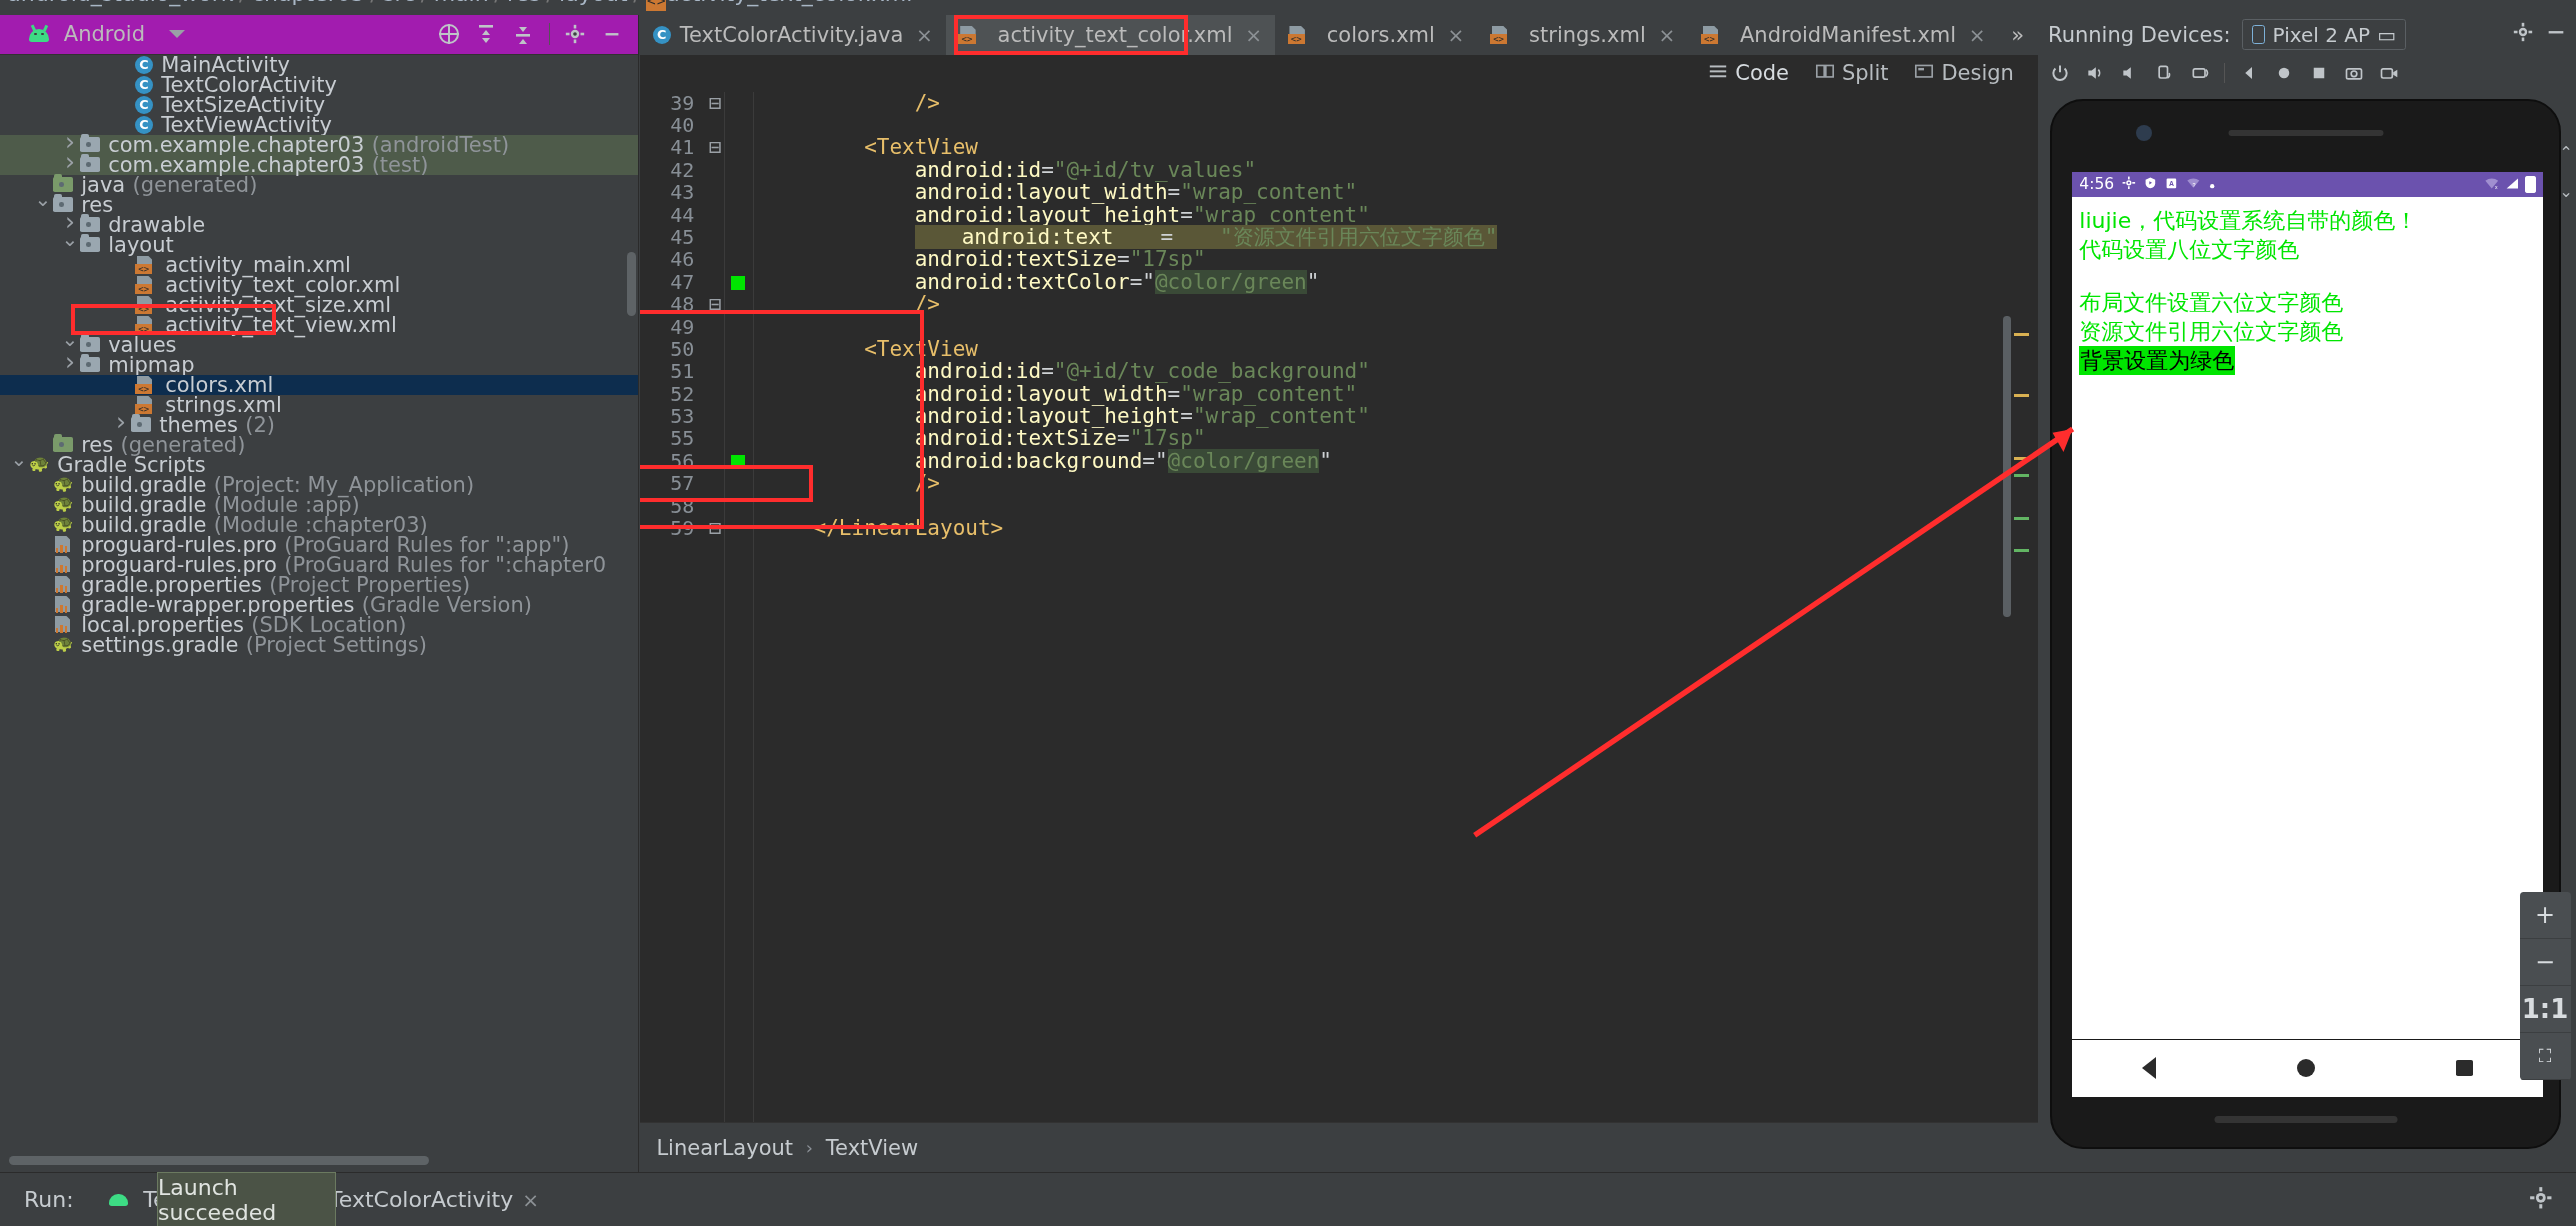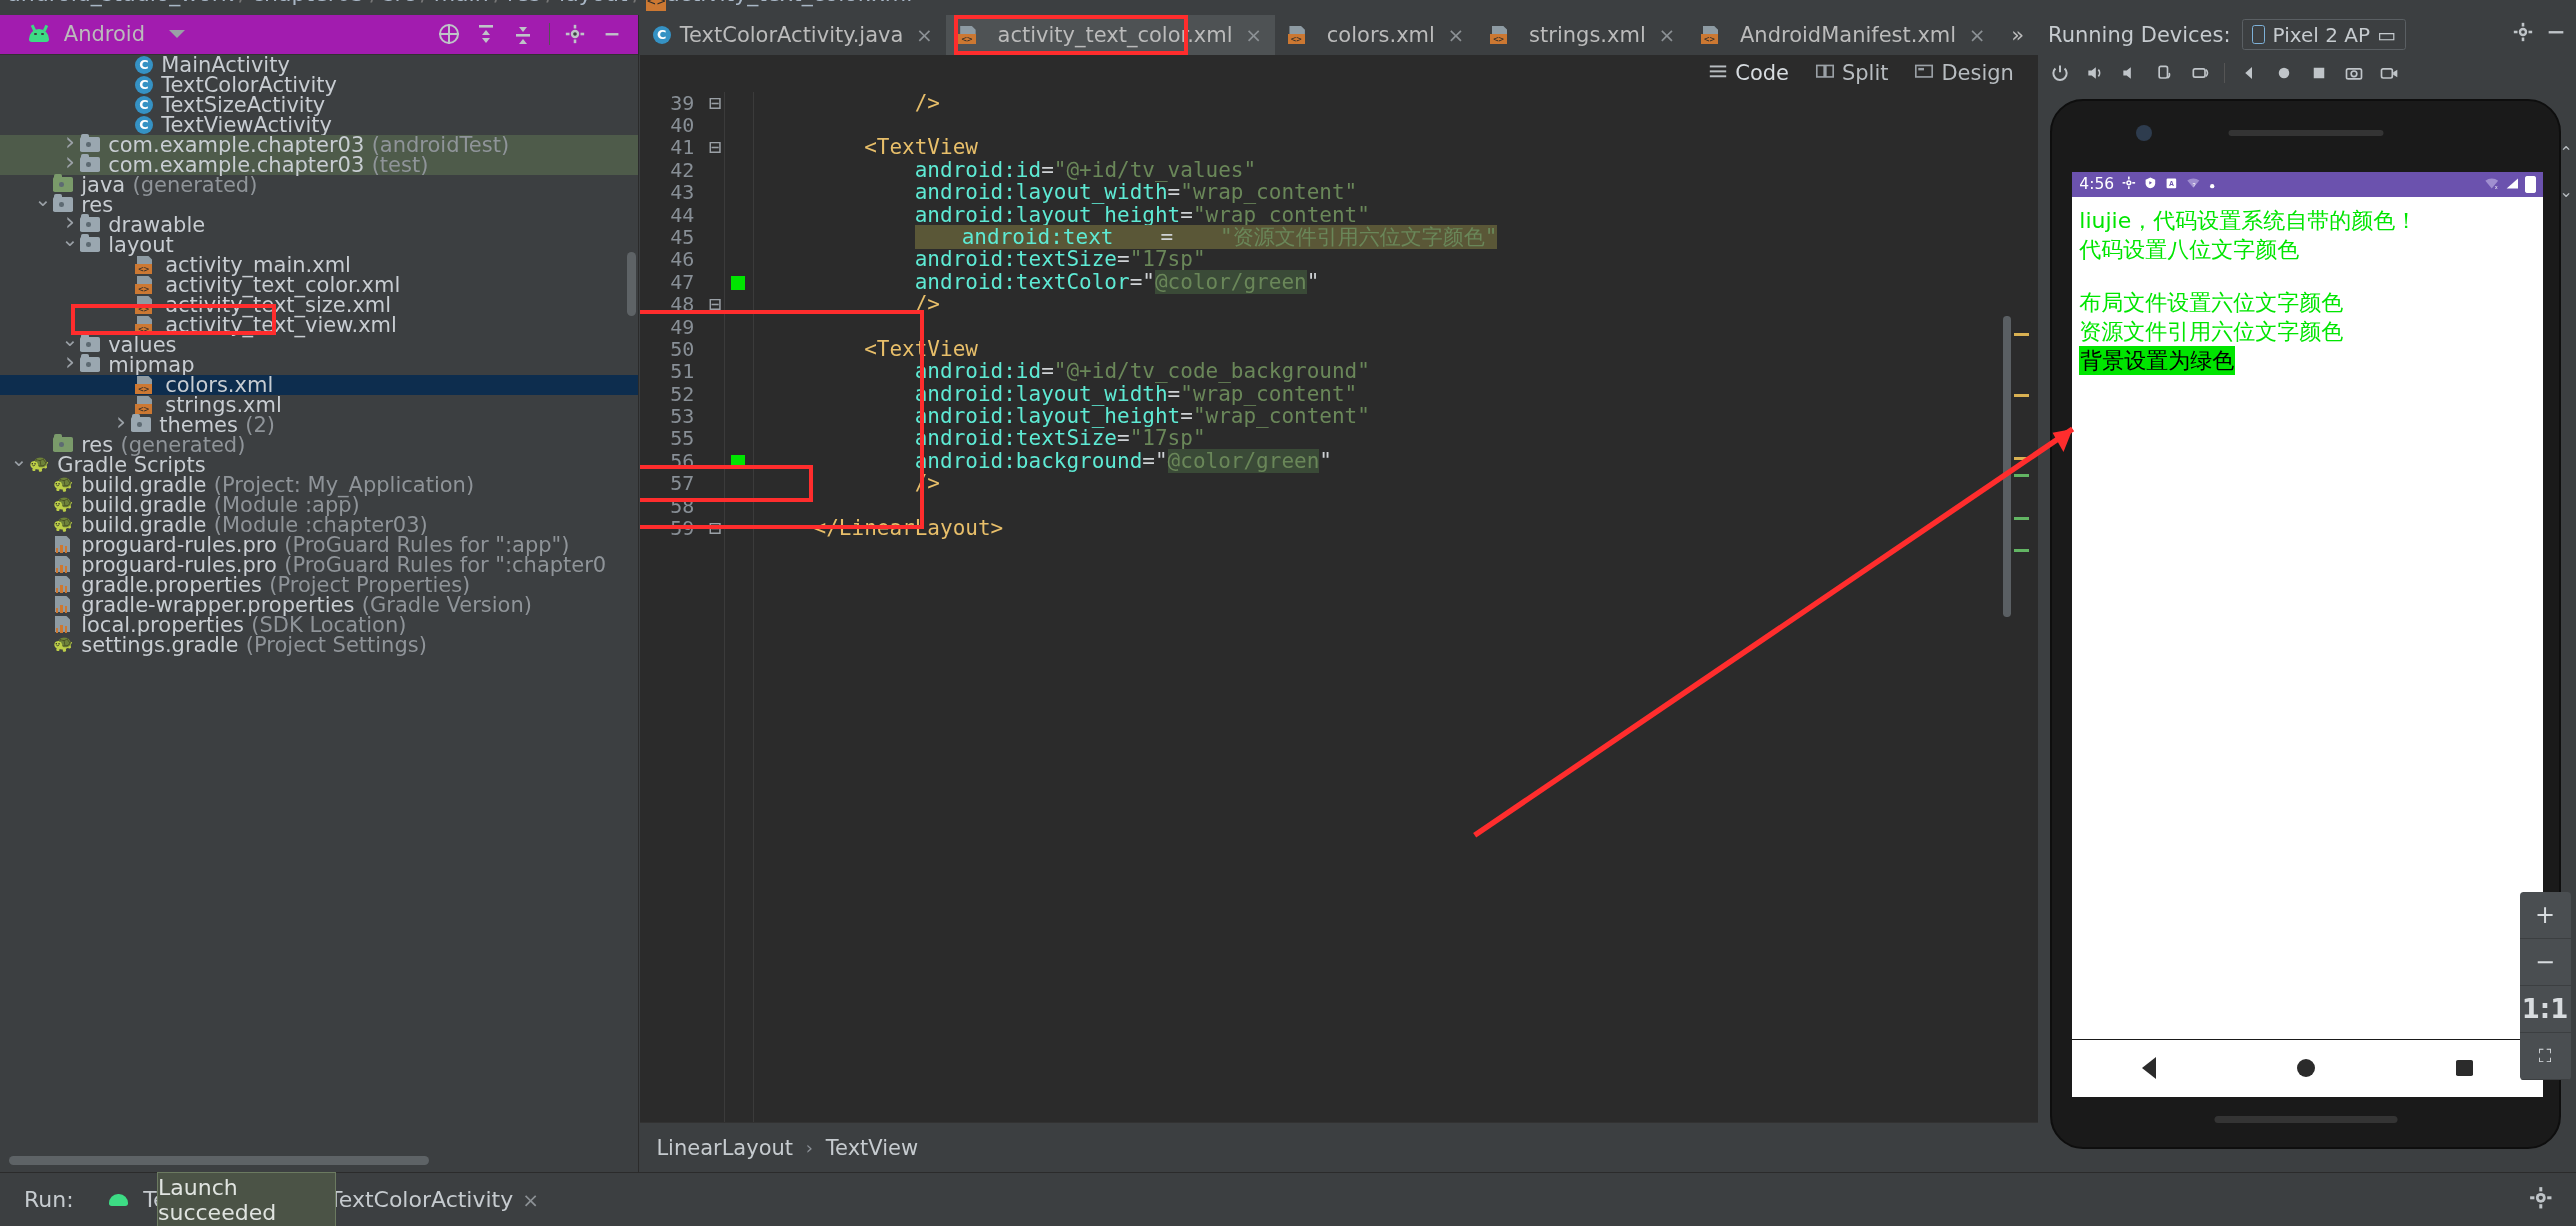--- a/index.html
+++ b/index.html
@@ -186,21 +186,21 @@
     color: #888f96; font-size: 20px; padding-right: 3.7px;
   }
   .foldcol { position: absolute; left: 66px; top: 0; width: 18px; text-align: center; color: #9aa0a6; }
   .greenmark {
     position: absolute; left: 91px; top: 5.5px; width: 13.7px; height: 13.7px; background: #00e500;
   }
   .ctext { position: absolute; left: 123px; top: 0; }
   .vline { position: absolute; top: 0; bottom: 0; width: 0.9px; background: #3b3b3b; }
 
   .tok-tag { color: #e8bf6a; }
-  .tok-attr { color: #5eead4; }
+  .tok-attr { color: #fef9c3; }
   .tok-eq { color: #cfd2d5; }
   .tok-str { color: #6a8759; }
   .tok-punc { color: #e8bf6a; }
   .hl-attr { background: #5a5737; padding-left: 47px; }
   .hl-val { background: #3a4a37; }
 
   .warn-badge {
     position: absolute; right: 91px; top: 82px; display: flex; align-items: center; gap: 7.3px;
     font-size: 21px; color: #c9cdd1;
   }

